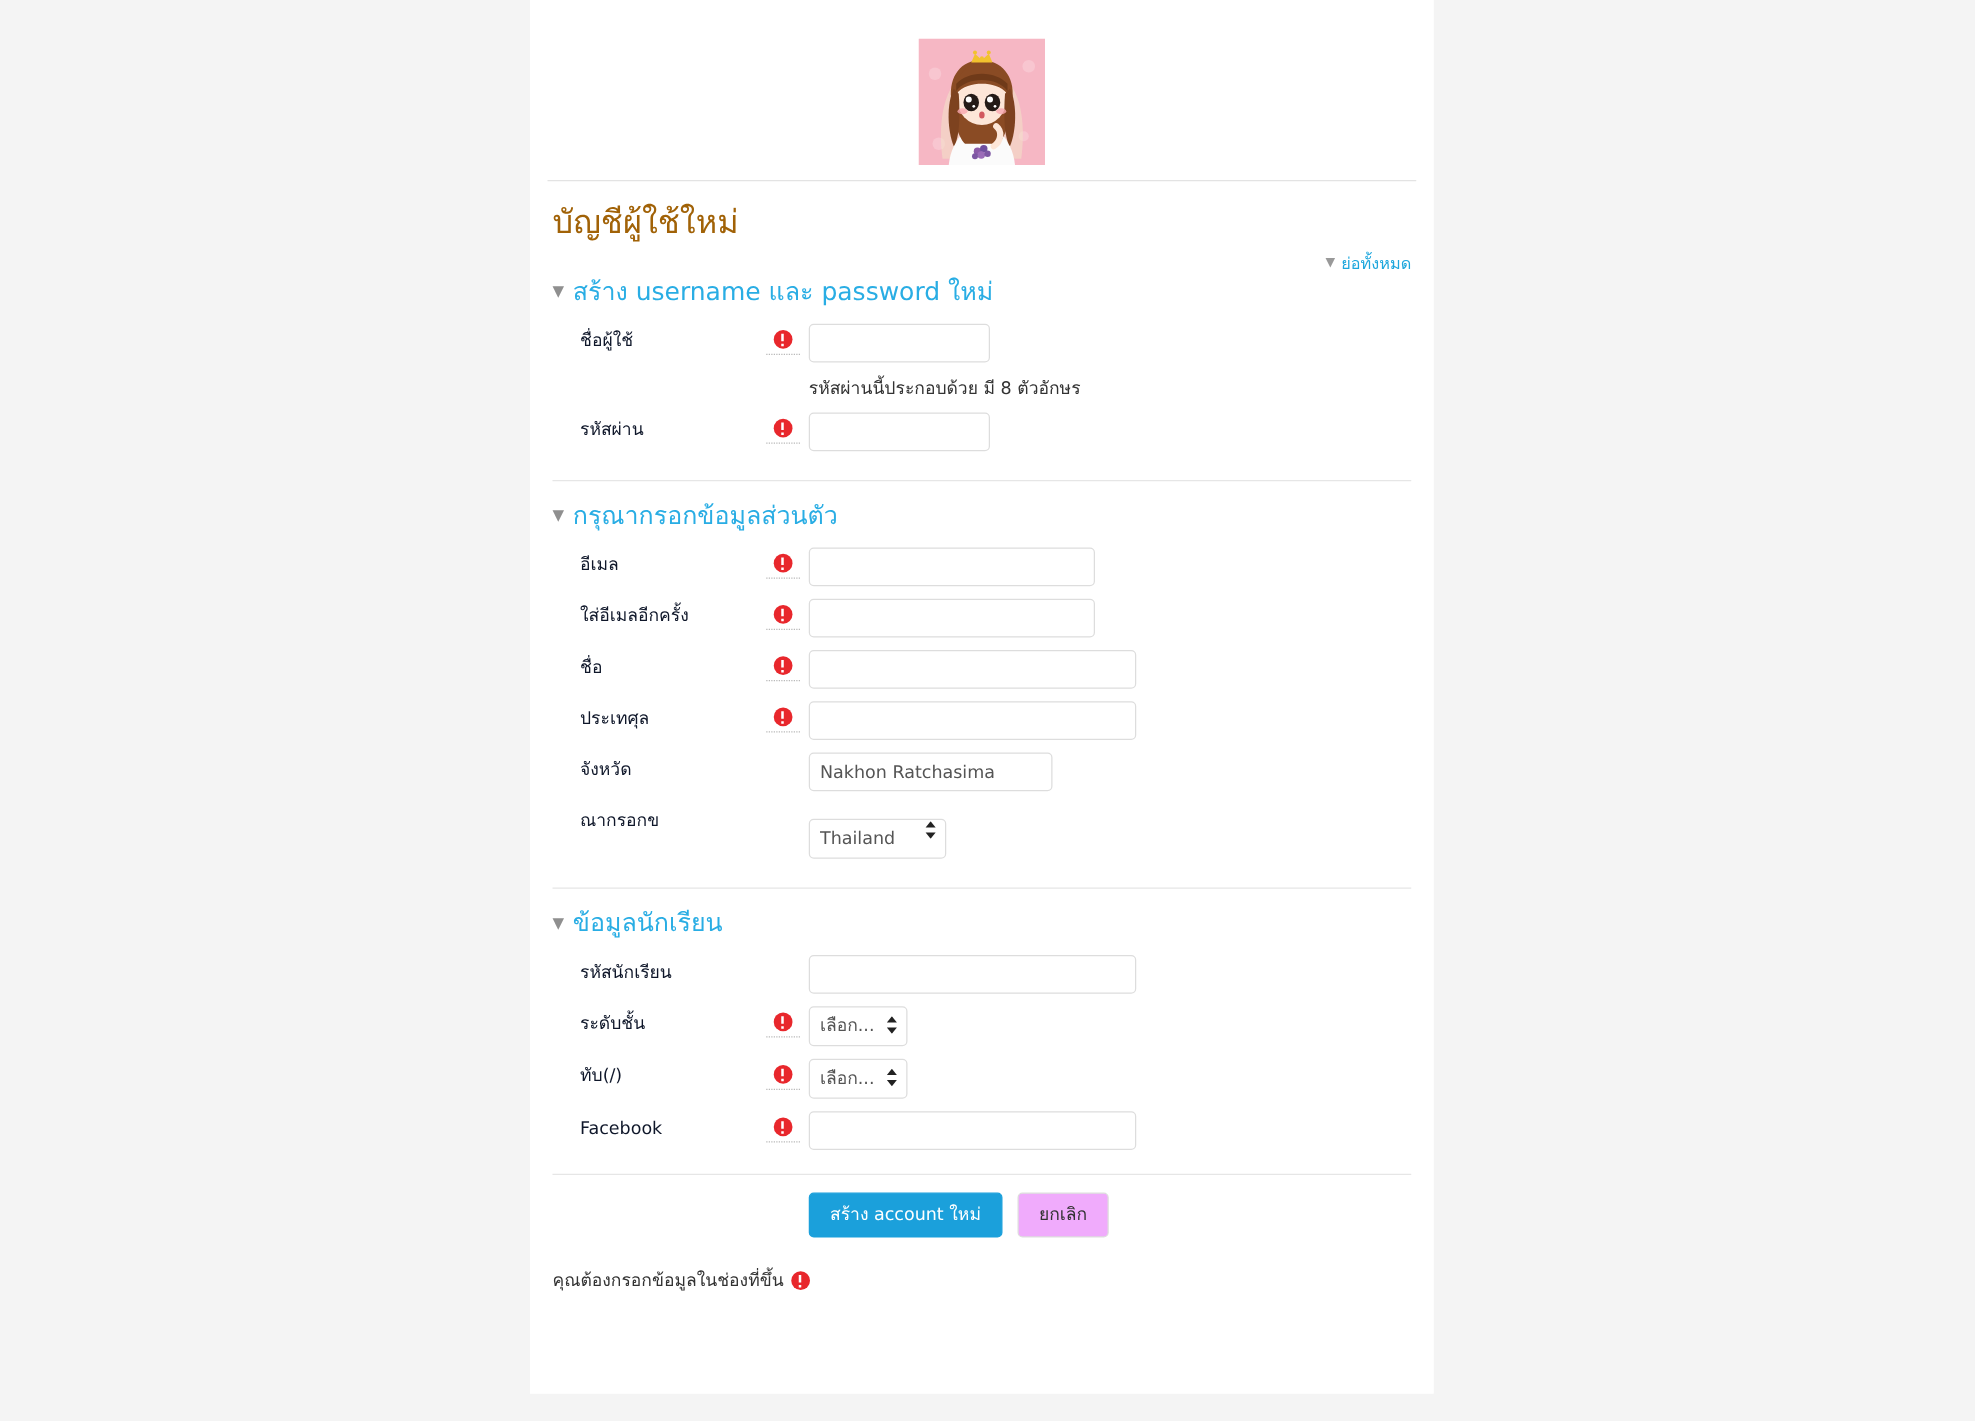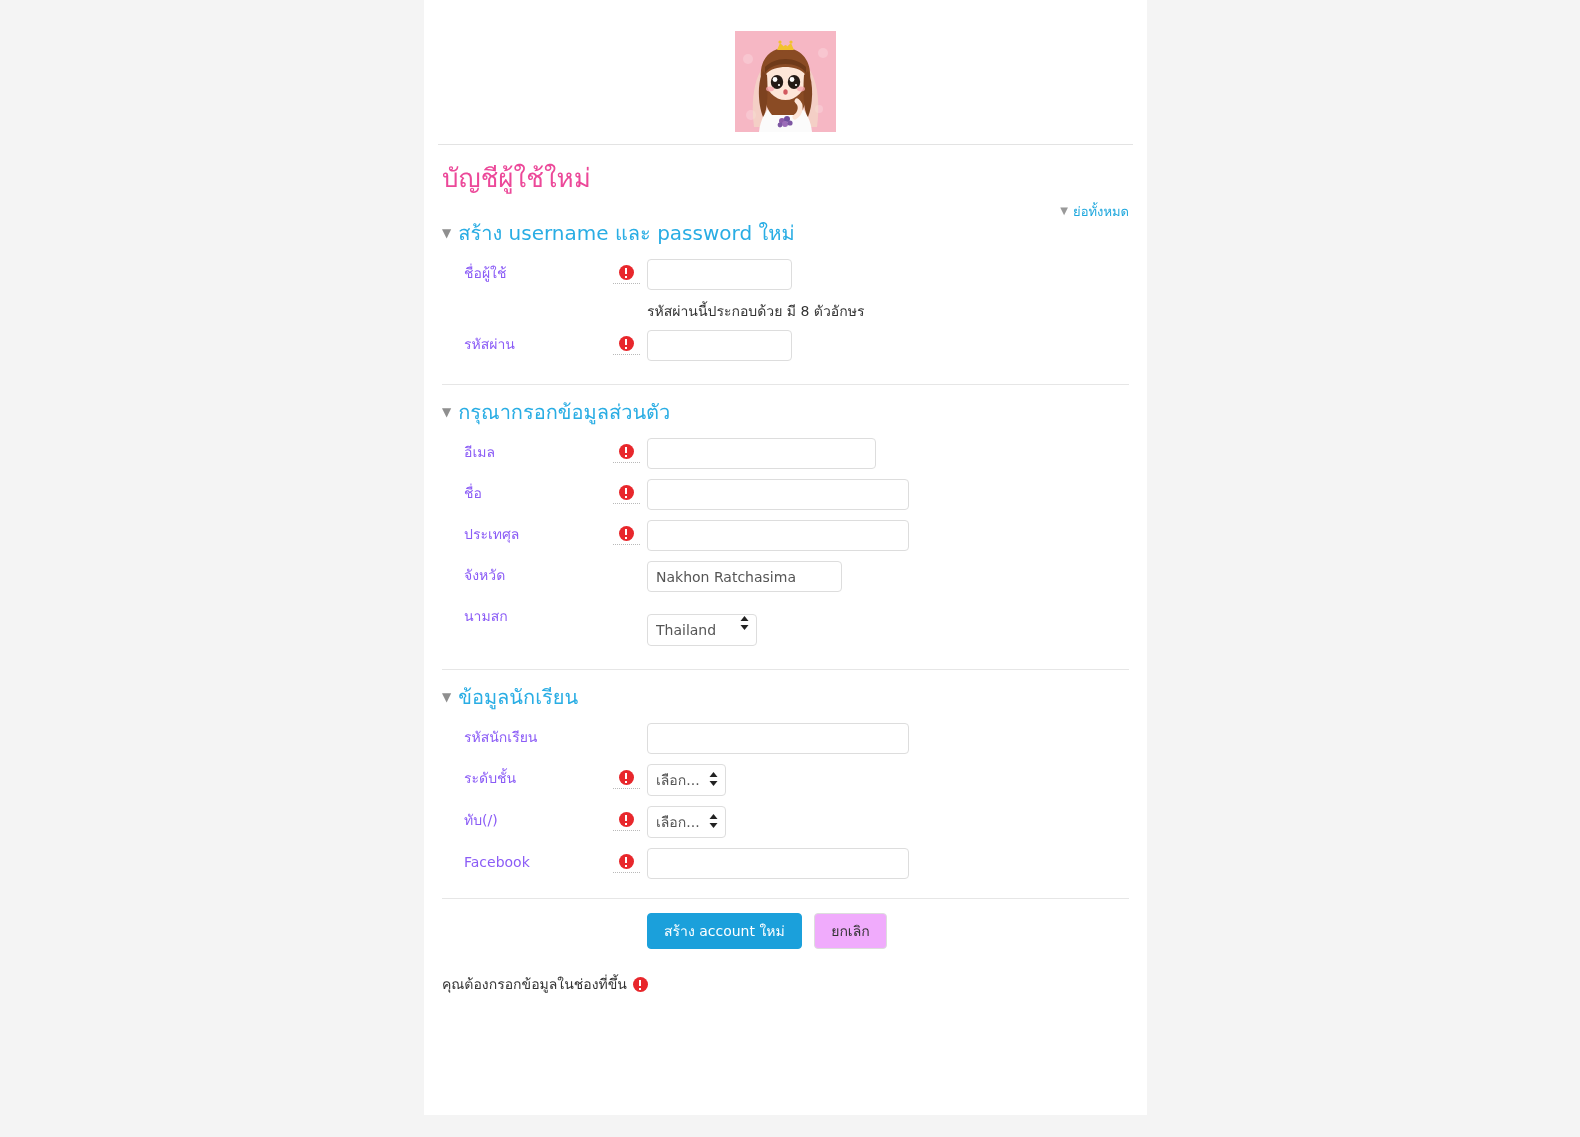--- a/index.html
+++ b/index.html
@@ -59,21 +59,21 @@
     height: 0;
   }
 
   
   .page-heading {
     margin: 0;
     padding: 17px 18px 0 18px;
     font-size: 26px;
     line-height: 32px;
     font-weight: normal;
-    color: #ec4899;
+    color: #a16207;
   }
 
   
   .collapse-all-row {
     text-align: right;
     padding: 9px 18px 0 18px;
   }
   .collapse-all-link {
     display: inline-block;
     color: #1ea7dd;
@@ -129,21 +129,21 @@
     align-items: flex-start;
     padding: 5px 0;
   }
   .fcol-label {
     width: 163px;
     flex: 0 0 163px;
     padding-left: 22px;
     box-sizing: border-box;
     font-size: 14px;
     line-height: 20px;
-    color: #8b5cf6;
+    color: #0f172a;
     padding-top: 4px;
   }
   .fcol-req {
     width: 42px;
     flex: 0 0 42px;
     padding-top: 4px;
     box-sizing: border-box;
     text-align: center;
   }
   .fcol-field {
@@ -414,20 +414,29 @@
         <div class="frow">
           <div class="fcol-label">อีเมล</div>
           <div class="fcol-req">
             <span class="req-mark"><span class="req-dot"></span></span>
           </div>
           <div class="fcol-field">
             <input class="ftext w-md" type="text" value="" style="">
           </div>
         </div>
 
+        <div class="frow">
+          <div class="fcol-label">ใส่อีเมลอีกครั้ง</div>
+          <div class="fcol-req">
+            <span class="req-mark"><span class="req-dot"></span></span>
+          </div>
+          <div class="fcol-field">
+            <input class="ftext w-md" type="text" value="" style="">
+          </div>
+        </div>
 
         <div class="frow">
           <div class="fcol-label">ชื่อ</div>
           <div class="fcol-req">
             <span class="req-mark"><span class="req-dot"></span></span>
           </div>
           <div class="fcol-field">
             <input class="ftext w-lg" type="text" value="" style="">
           </div>
         </div>
@@ -444,21 +453,21 @@
 
         <div class="frow">
           <div class="fcol-label">จังหวัด</div>
           <div class="fcol-req"></div>
           <div class="fcol-field">
             <input class="ftext w-prov" type="text" value="Nakhon Ratchasima" style="">
           </div>
         </div>
 
         <div class="frow">
-          <div class="fcol-label">นามสก</div>
+          <div class="fcol-label">ณากรอกข</div>
           <div class="fcol-req"></div>
           <div class="fcol-field">
             <span class="select-wrap">
               <select class="fselect sel-country">
                 <option>Thailand</option>
               </select>
               <span class="sel-arrows">
                 <svg width="9" height="14" viewBox="0 0 9 14" xmlns="http://www.w3.org/2000/svg" aria-hidden="true">
                   <path d="M4.5 0 L8.5 5 L0.5 5 Z" fill="#222222"></path>
                   <path d="M4.5 14 L8.5 9 L0.5 9 Z" fill="#222222"></path>

